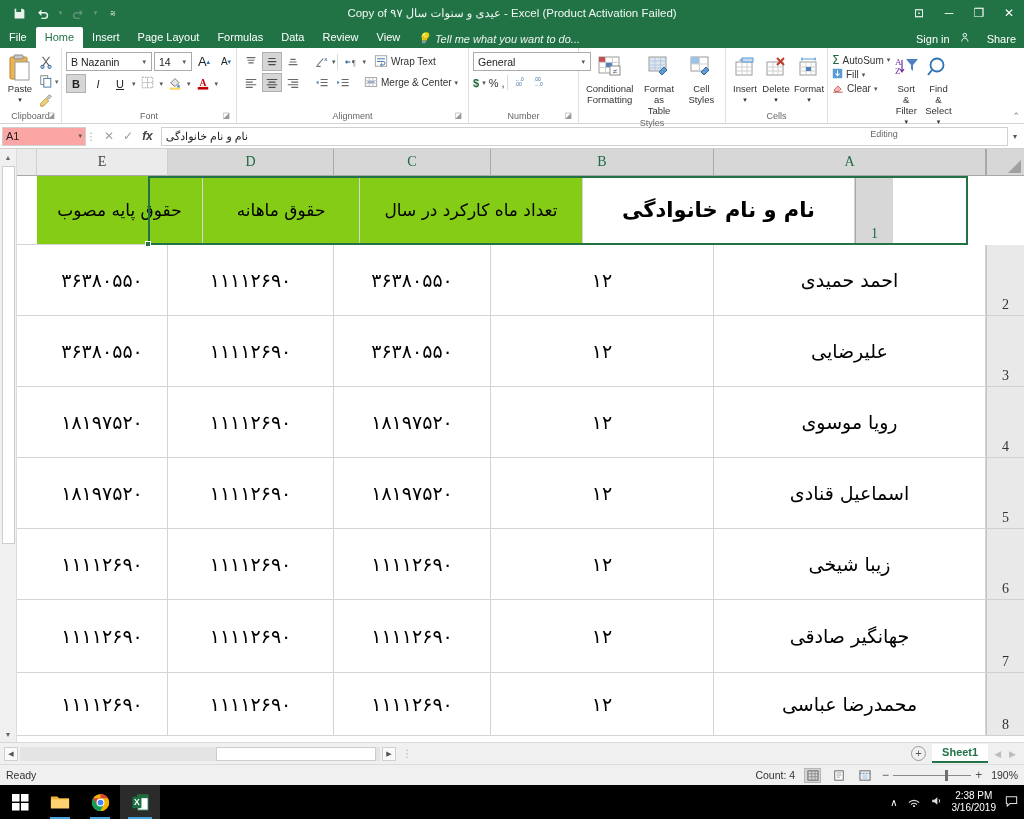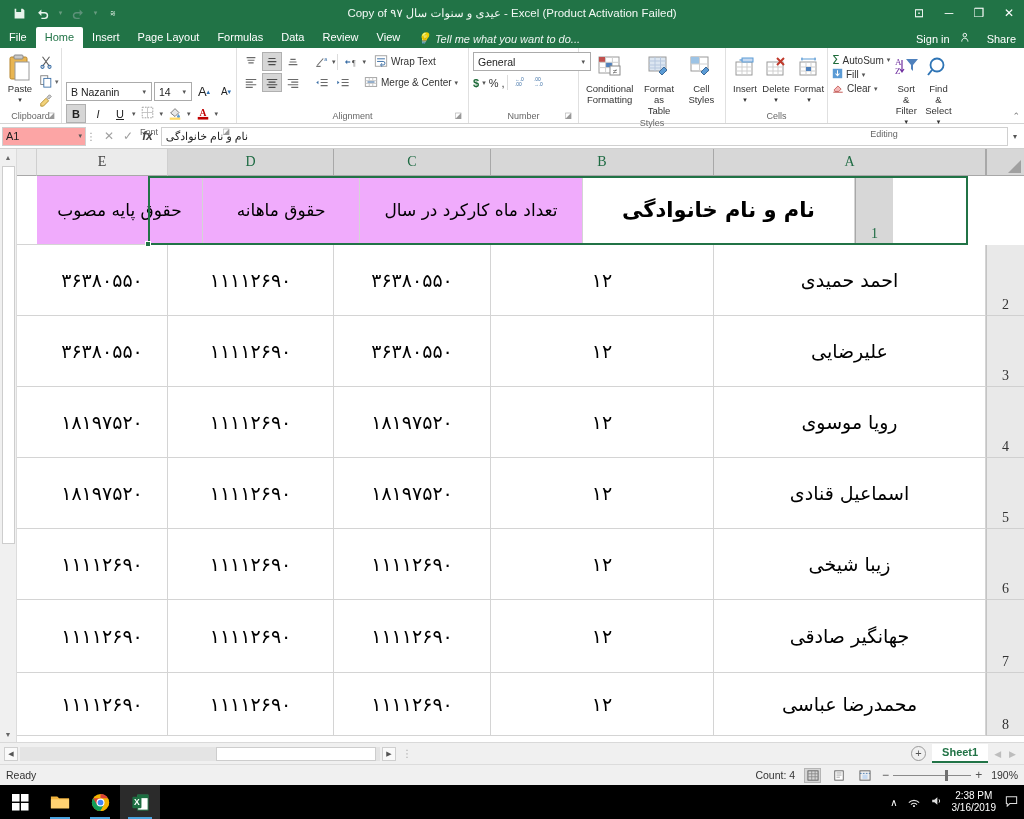--- a/index.html
+++ b/index.html
@@ -168,21 +168,21 @@
   .cell {
     border-right: 1px solid #d4d4d4; border-bottom: 1px solid #d4d4d4;
     display: flex; align-items: center; justify-content: center;
     font-size: 19px; color: #000; direction: rtl;
     font-family: "DejaVu Sans", "Liberation Sans", sans-serif;
     overflow: hidden; white-space: nowrap;
   }
   .cell.nobr { border-right: none; }
   .cell.hdrcell { font-size: 17px; }
   .cell.bold { font-weight: bold; font-size: 21px; }
-  .cell.selbg { background: #f0abfc; }
+  .cell.selbg { background: #84cc16; }
   .rowhdr {
     width: 38px; background: #e9e9e9; border-left: 1px solid #c4c4c4;
     border-bottom: 1px solid #d0d0d0;
     display: flex; align-items: flex-end; justify-content: center;
     font-size: 14px; color: #333; font-family: "Liberation Serif", serif;
     padding-bottom: 2px;
   }
   .rowhdr.active { background: #d7d7d7; color: #1e6b43; border-left: 1px solid #a8a8a8; }
   
   .selrect {
@@ -357,21 +357,21 @@
         </div>
       </div>
     </div>
     <div class="rgroup-label">
       <span>Clipboard</span>
       <span class="dlg">◪</span>
     </div>
   </div>
 
   <div class="rgroup" style="width:175px;">
-    <div class="rgroup-body" style="flex-direction:column;margin-top:30px;">
+    <div class="rgroup-body" style="flex-direction:column;">
       <div class="font-row">
         <div class="combo" style="width:86px;">
           <span>B Nazanin</span>
           <span class="caret">▾</span>
         </div>
         <div class="combo" style="width:38px;">
           <span>14</span>
           <span class="caret">▾</span>
         </div>
         <div class="fbtn">

